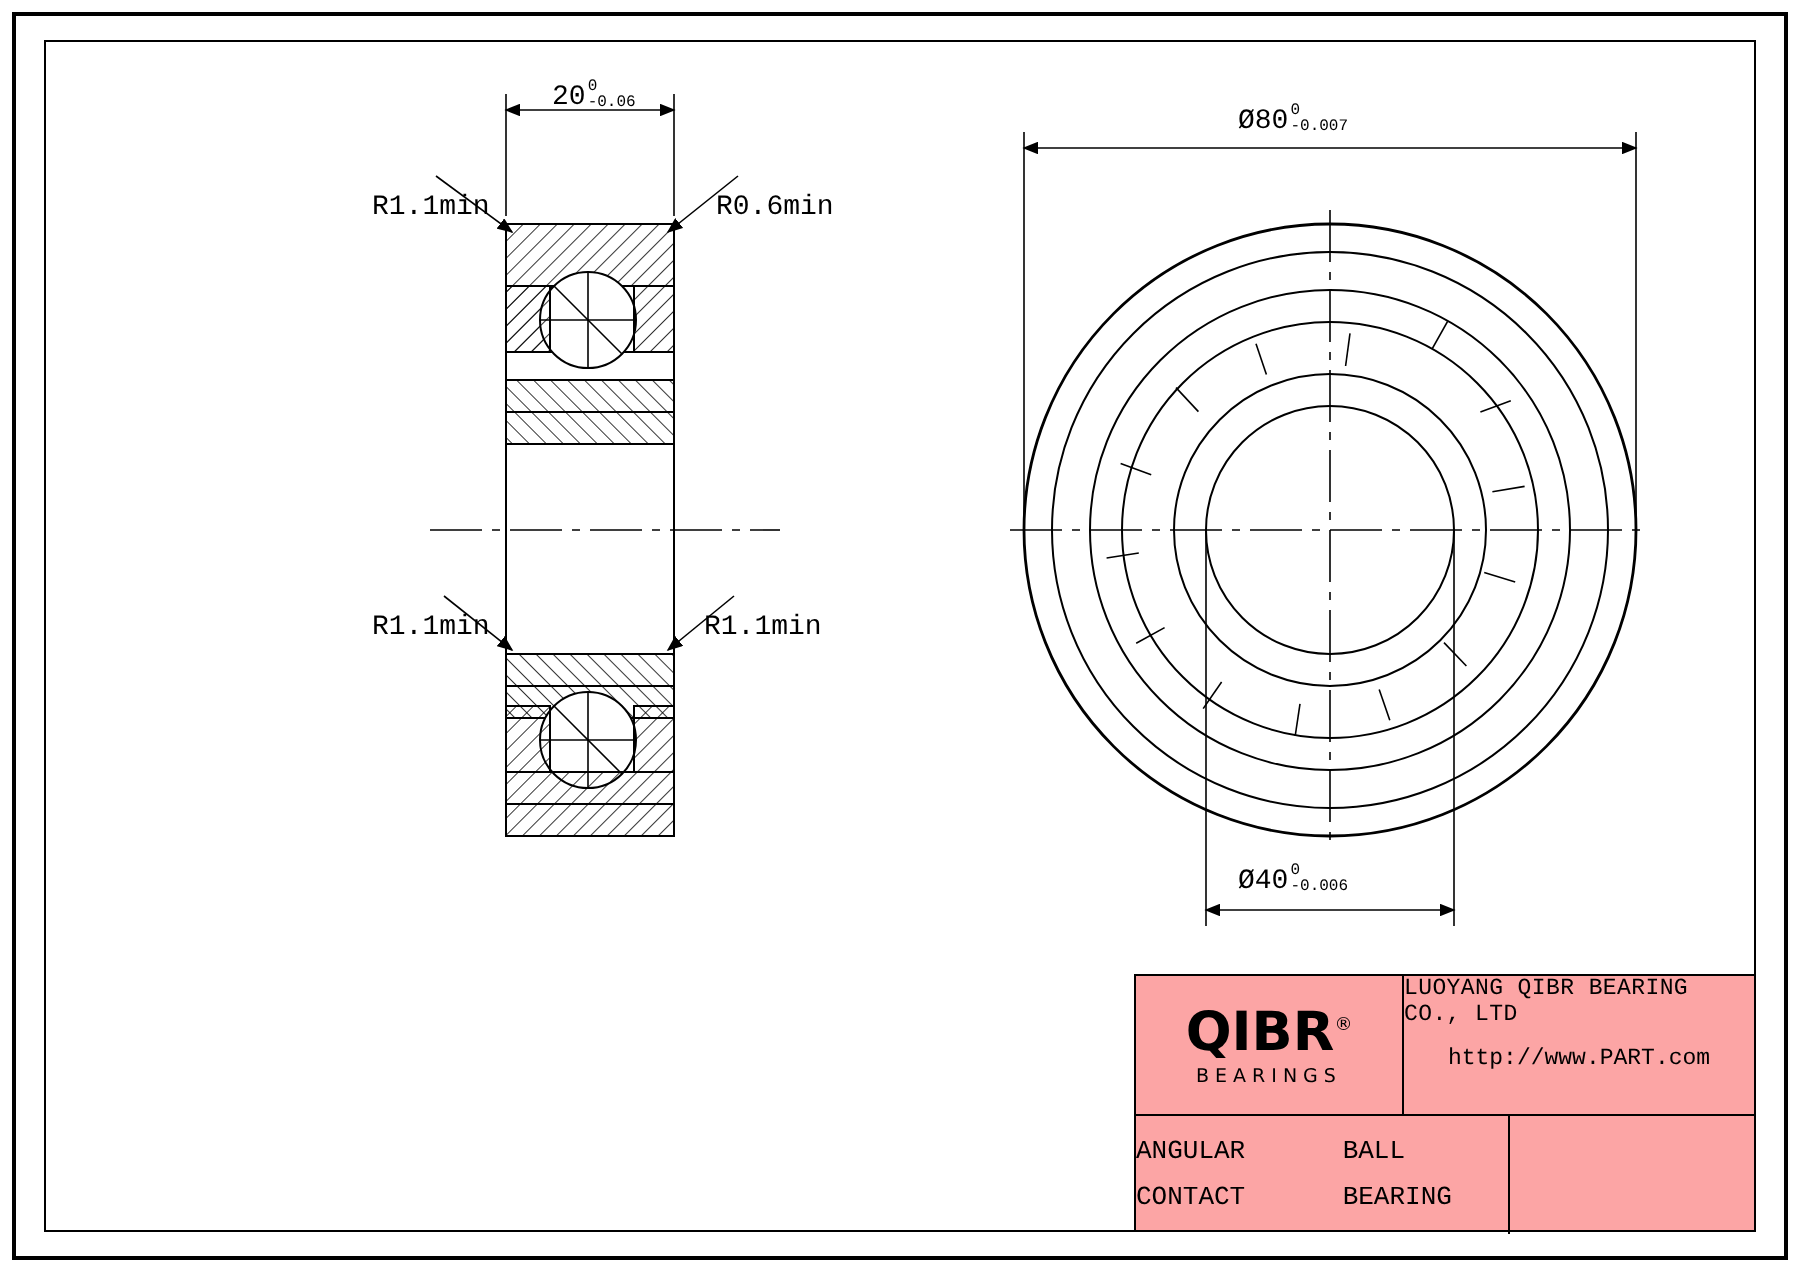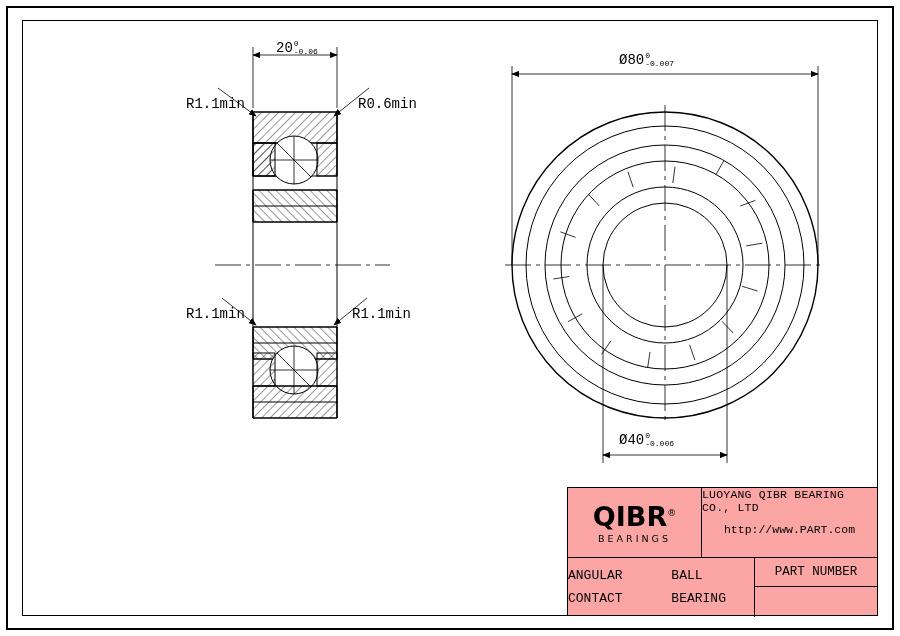--- a/index.html
+++ b/index.html
@@ -352,18 +352,17 @@
         <div class="cname">LUOYANG QIBR BEARING CO., LTD</div>
         <div class="curl">http://www.PART.com</div>
       </div>
     </div>
     <div class="tb-bottom">
       <div class="tb-desc">
         <div>ANGULAR CONTACT</div>
         <div>BALL BEARING</div>
       </div>
       <div class="tb-part">
-        <div class="tb-part-label">PART NUMBER</div>
       </div>
     </div>
   </div>
 
 </div>
 
 </body></html>

